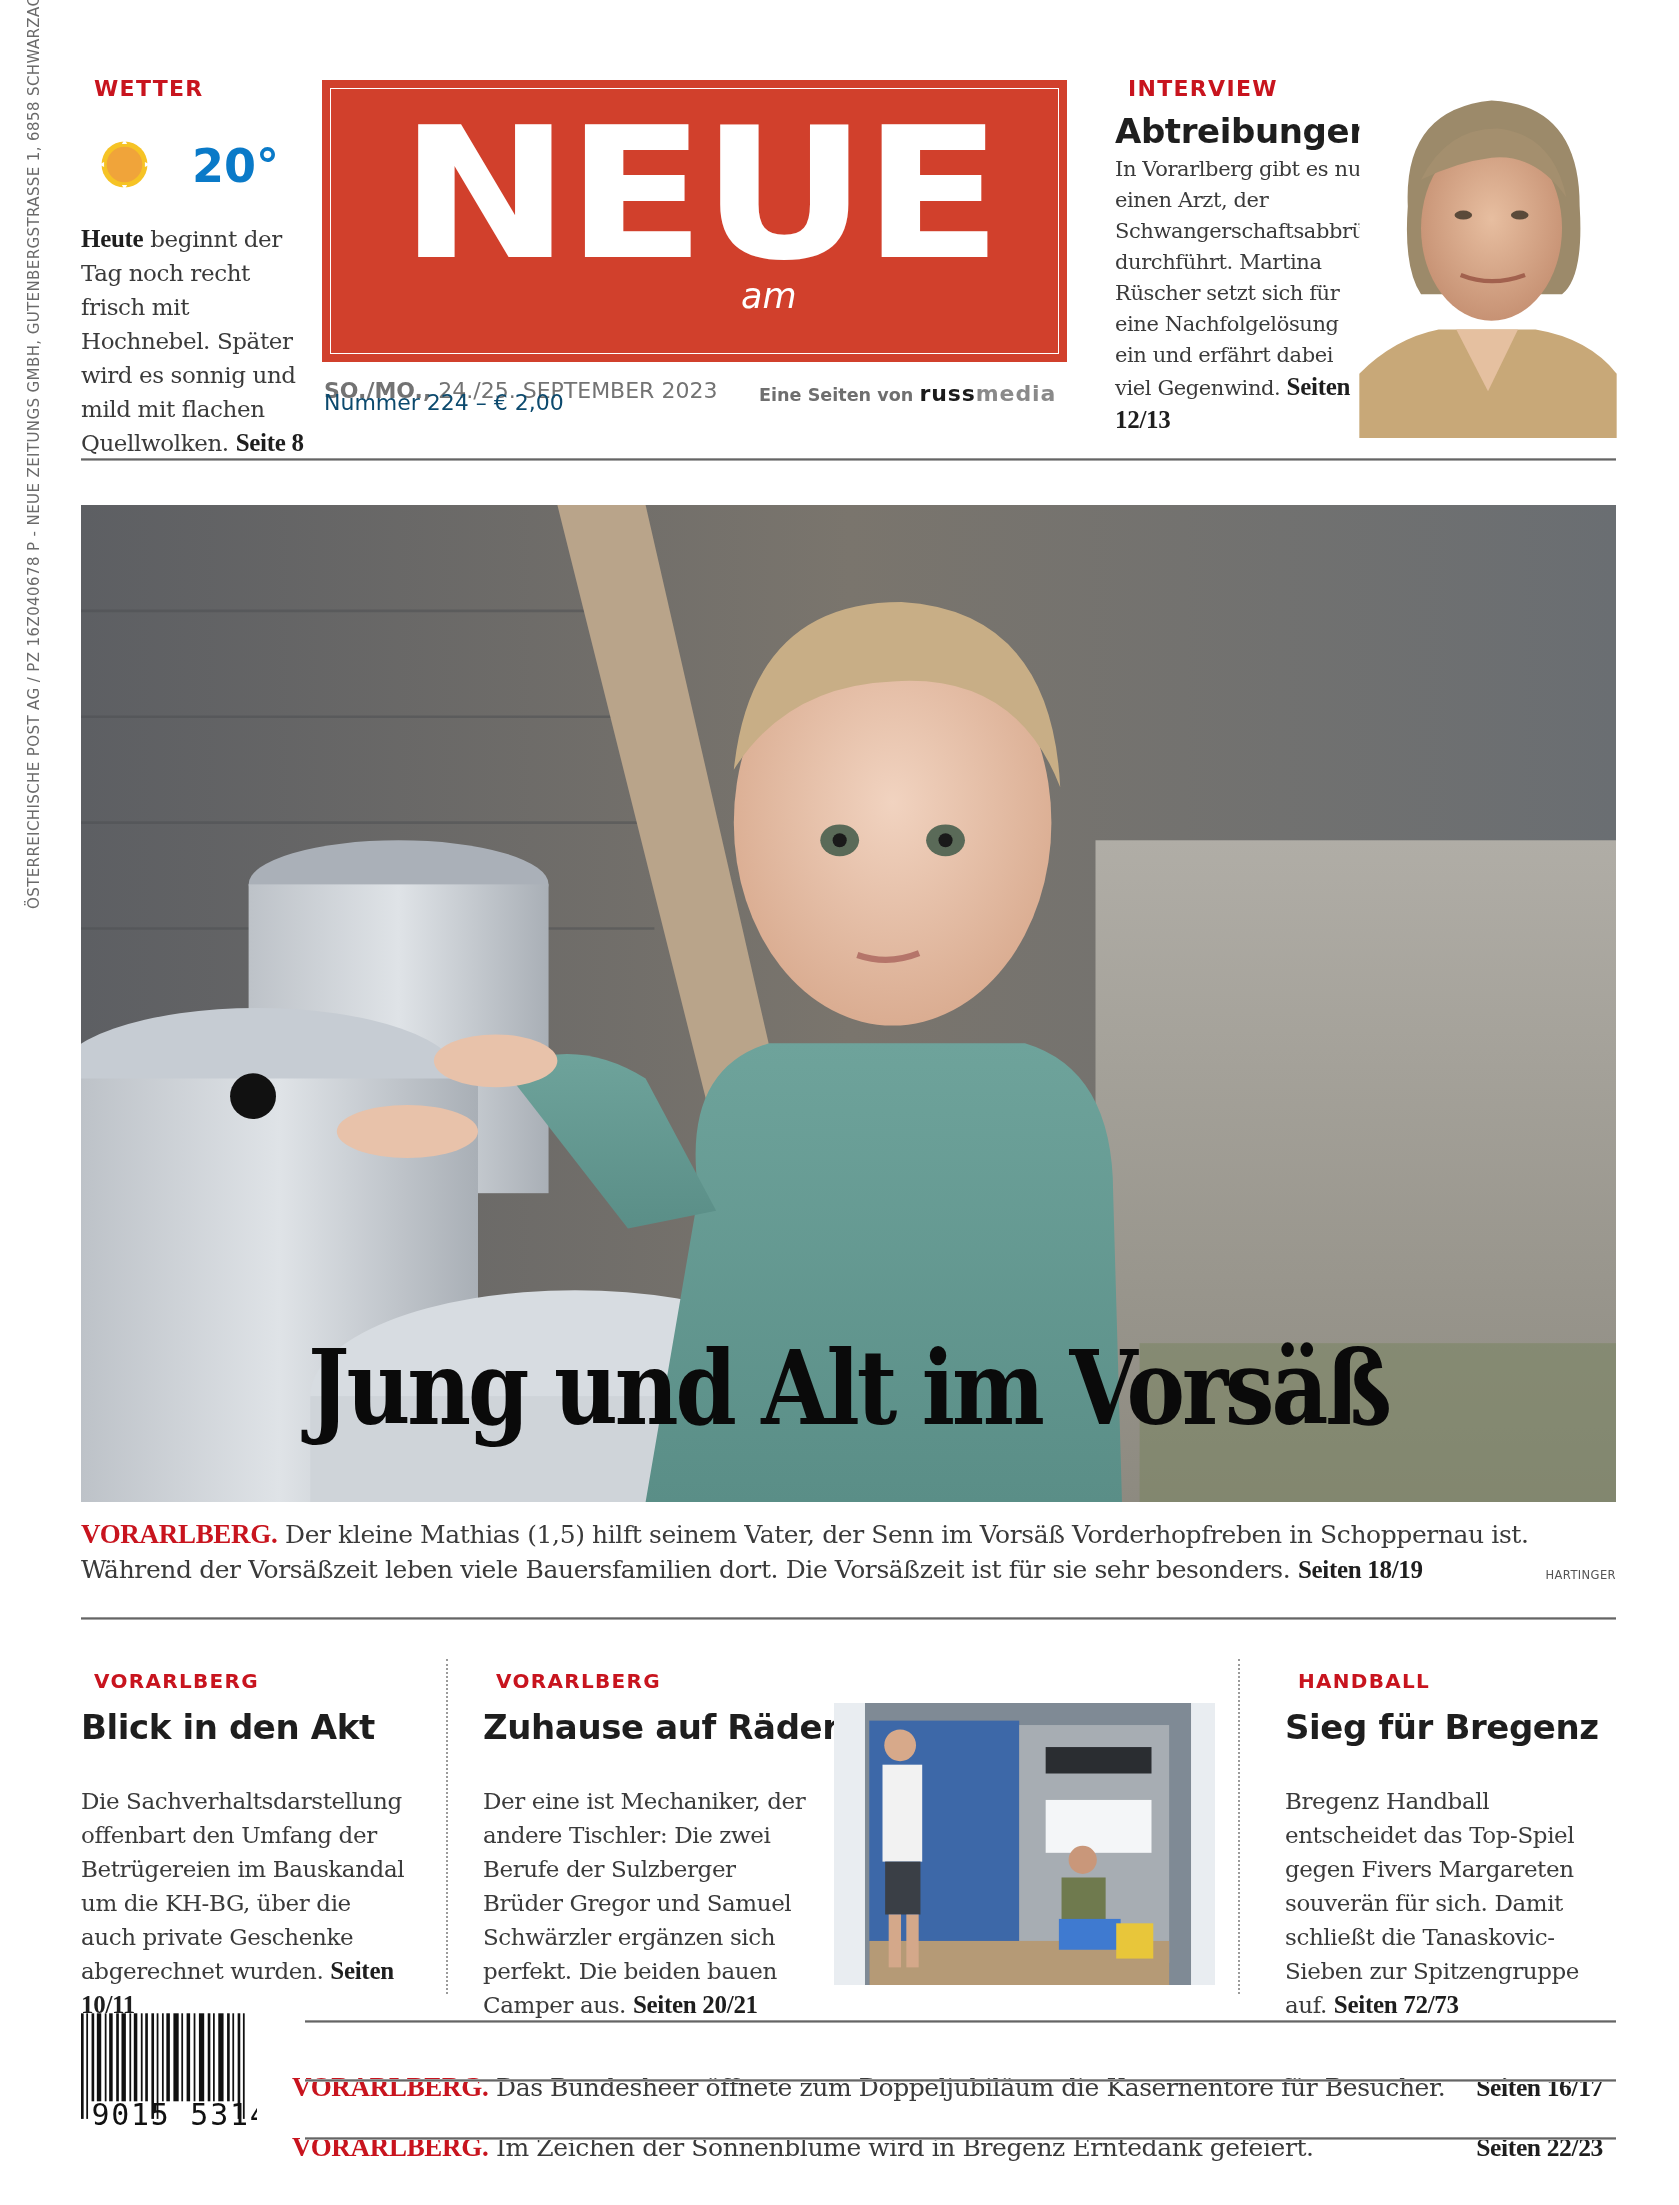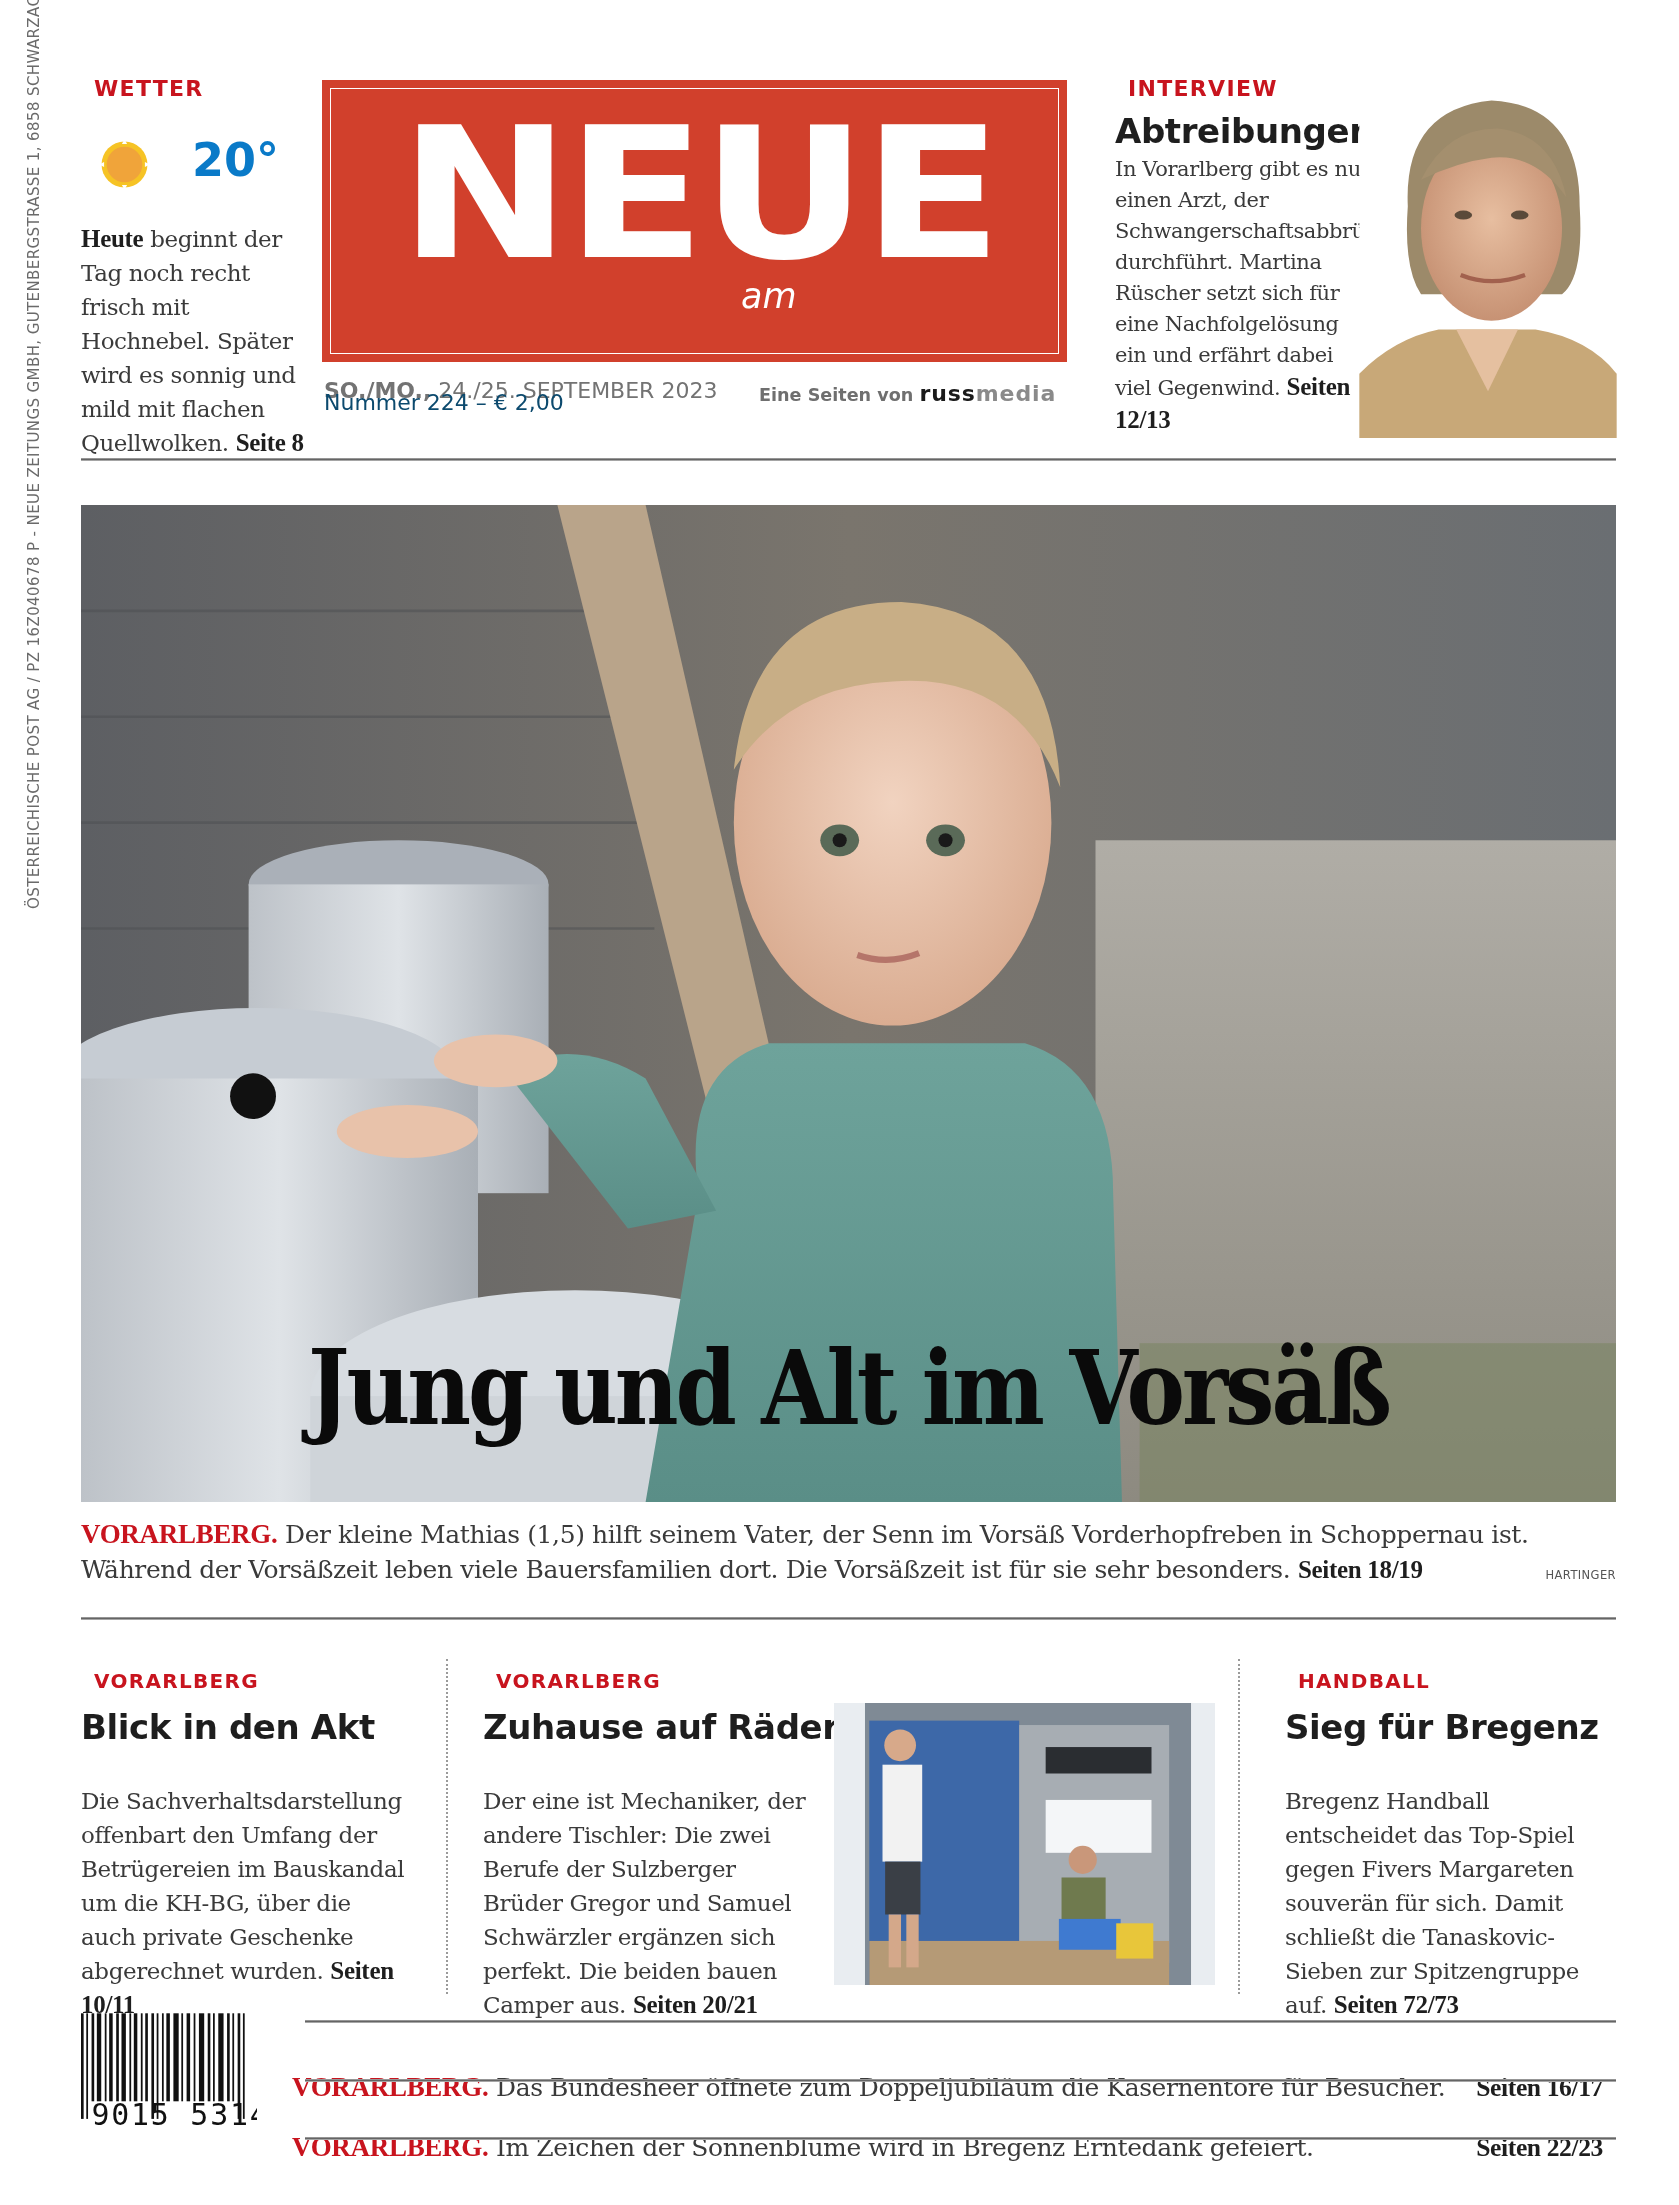--- a/index.html
+++ b/index.html
@@ -12,21 +12,21 @@
   .rule { position:absolute; height:2.6px; background:linear-gradient(#bdbdbd,#5e5e5e 40%,#6c6c6c 60%,#cfcfcf); }
   .vdots { position:absolute; width:0; border-left:2.6px dotted #9a9a9a; }
 
   
   #side-text { left:25px; top:909px; transform-origin:0 0; transform:rotate(-90deg); white-space:nowrap;
     font-family:"DejaVu Sans", sans-serif; font-size:15px; color:#6a6a6a; letter-spacing:0.4px; width:882px; }
 
   
   #weather { left:81px; top:76px; width:229px; }
   #sun { left:99px; top:139px; width:51px; height:51px; }
-  #temp { left:192px; top:133px; font-family:"DejaVu Sans", sans-serif; font-weight:bold; font-size:46px; color:#0a7ac8; }
+  #temp { left:192px; top:139px; font-family:"DejaVu Sans", sans-serif; font-weight:bold; font-size:46px; color:#0a7ac8; }
   #weather-text { left:81px; top:222px; width:238px; }
 
   
   #masthead { left:322px; top:80px; width:745px; height:282px; background:#d1402c; }
   #masthead-inner { position:absolute; left:8px; top:8px; right:8px; bottom:8px; border:1.8px solid #ffffff; }
   #logo-neue { position:absolute; left:42px; top:35px; width:670px; text-align:center; font-family:"DejaVu Sans", sans-serif; font-weight:bold;
     font-size:182px; line-height:159px; color:#ffffff; letter-spacing:-3.5px; transform:scaleX(1.12); transform-origin:center; }
   #logo-am { position:absolute; left:419px; top:196px; font-family:"DejaVu Sans", sans-serif; font-style:italic; font-size:35px; color:#ffffff; }
   #logo-sonntag { position:absolute; left:481px; top:181px; font-family:"DejaVu Sans", sans-serif; font-weight:bold; font-style:italic;
     font-size:56px; color:#ffffff; letter-spacing:-2.6px; }

